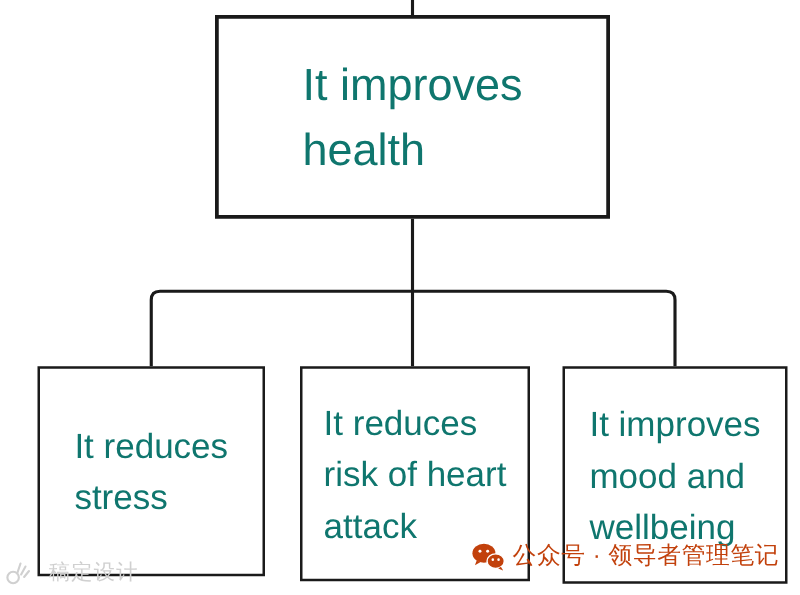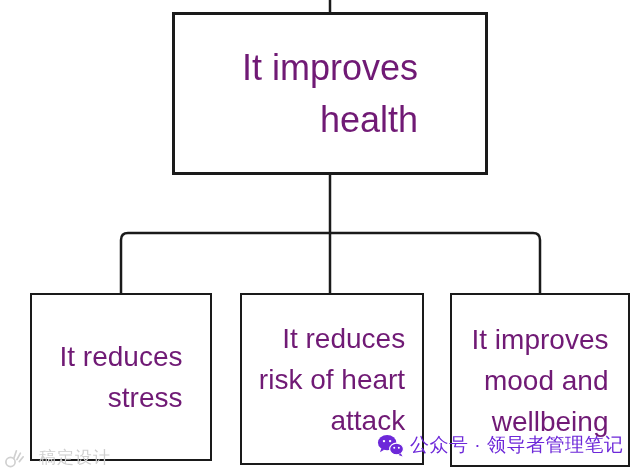--- a/index.html
+++ b/index.html
@@ -24,22 +24,22 @@
     z-index: 1;
   }
   .node {
     position: absolute;
     box-sizing: border-box;
     background: #ffffff;
     border: 2.5px solid #1a1a1a;
     display: flex;
     align-items: center;
     justify-content: center;
-    text-align: right;
-    color: #701a75;
+    text-align: left;
+    color: #0f766e;
     white-space: pre-line;
     z-index: 2;
   }
   .node-root {
     left: 172px;
     top: 12px;
     width: 316px;
     height: 163px;
     border-width: 3px;
     font-size: 36px;
@@ -53,21 +53,21 @@
   .node-c2 { left: 240px; top: 293px; width: 184px; height: 172px; }
   .node-c3 { left: 450px; top: 293px; width: 180px; height: 174px; }
 
   .watermark-center {
     position: absolute;
     left: 377px;
     top: 433px;
     display: flex;
     align-items: center;
     gap: 6px;
-    color: #6d28d9;
+    color: #c2410c;
     font-size: 19px;
     line-height: 24px;
     z-index: 3;
     letter-spacing: 0.5px;
   }
   .watermark-corner {
     position: absolute;
     left: 2px;
     top: 446px;
     display: flex;

